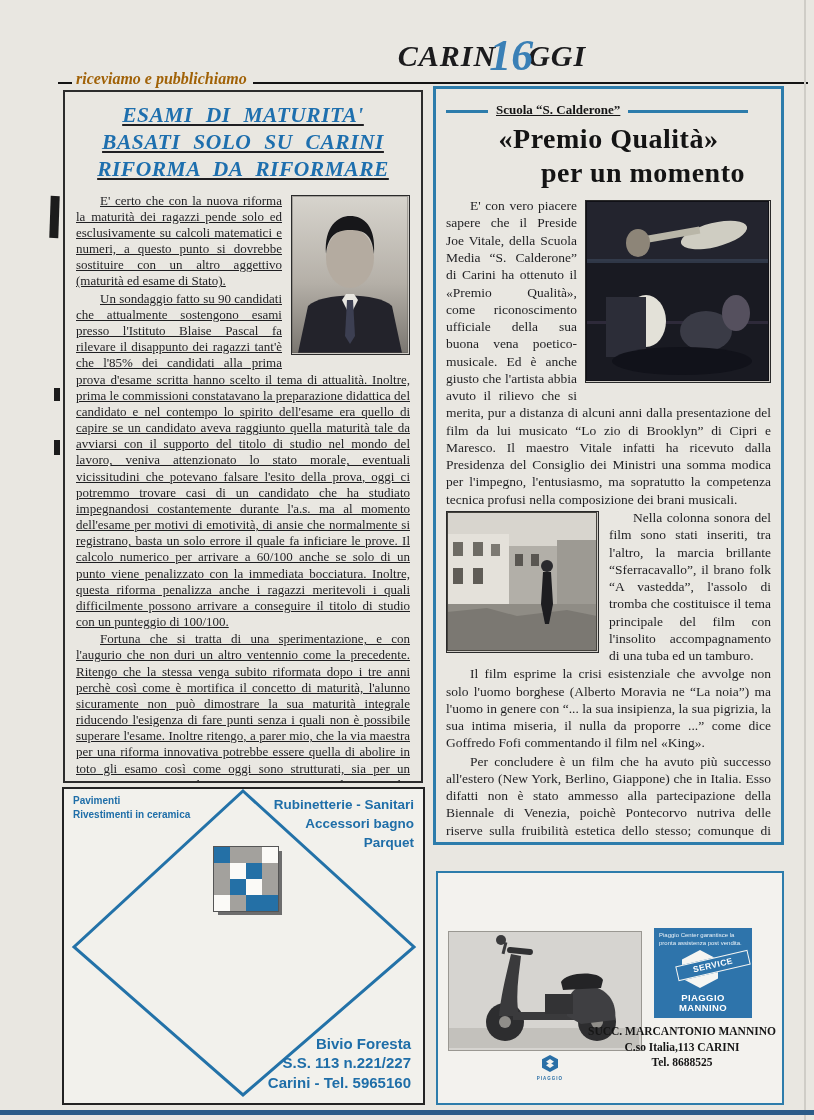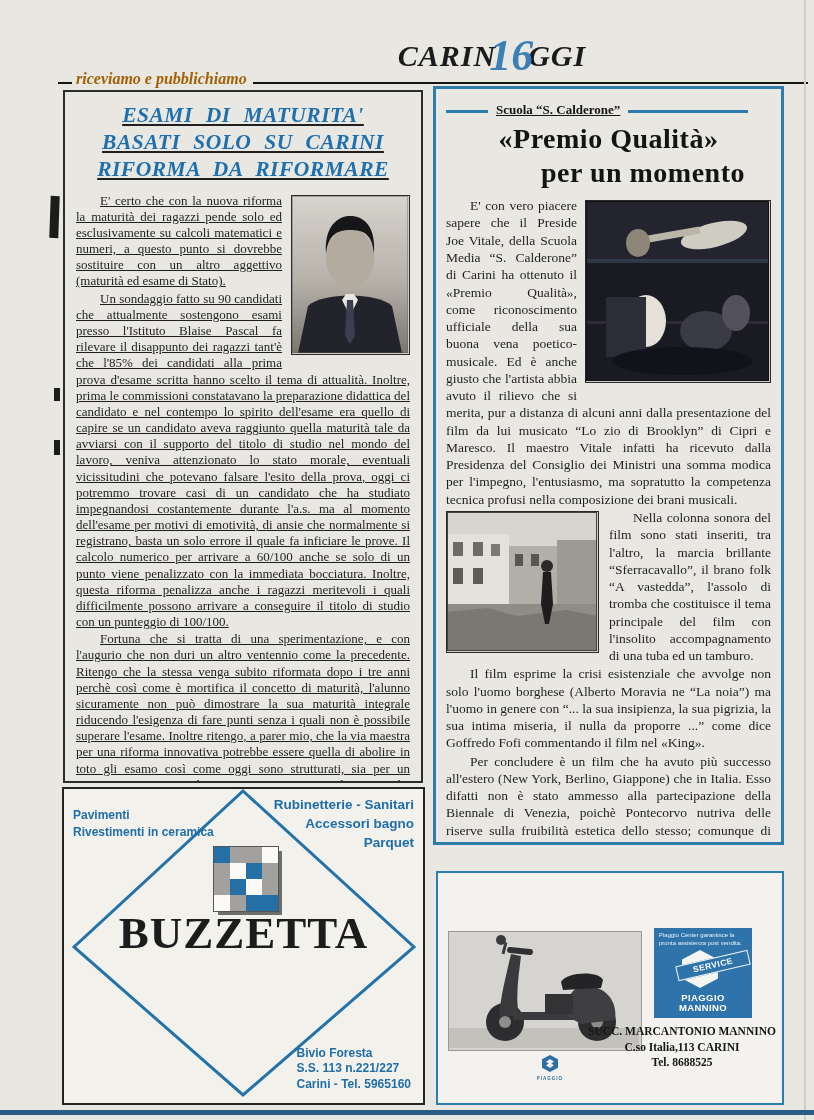--- a/index.html
+++ b/index.html
@@ -43,33 +43,33 @@
   .r-title .t1{display:block;text-align:center;letter-spacing:.5px;}
   .r-title .t2{display:block;text-align:right;padding-right:26px;letter-spacing:.5px;}
   .r-body{font-size:13.5px;line-height:1.28;text-align:justify;}
   .r-body p{margin:0 0 1px 0;}
   .band{float:right;width:186px;height:183px;margin:3px 0 5px 8px;}
   .street{float:left;width:153px;height:142px;margin:2px 10px 4px 0;}
   
   .buzzetta{position:absolute;left:62px;top:787px;width:363px;height:318px;
     border:2.5px solid #232323;box-sizing:border-box;background:#f2f1ec;overflow:hidden;}
   .bz-svg{position:absolute;left:0;top:0;}
-  .bz-topleft{position:absolute;top:18px;left:9px;color:#1f6ea8;font-family:"Liberation Sans",sans-serif;
-    font-weight:bold;font-size:12px;line-height:1.4;}
+  .bz-topleft{position:absolute;top:5px;left:9px;color:#1f6ea8;font-family:"Liberation Sans",sans-serif;
+    font-weight:bold;font-size:10px;line-height:1.4;}
   .bz-topright{position:absolute;top:7px;right:9px;color:#1f6ea8;font-family:"Liberation Sans",sans-serif;
     font-weight:bold;font-size:13.5px;line-height:1.4;text-align:right;}
   .bz-tile{position:absolute;left:149px;top:57px;width:66px;height:66px;}
   .bz-tile .shadow{position:absolute;left:5px;top:5px;width:64px;height:64px;background:#6d6d6d;}
   .bz-grid{position:absolute;left:0;top:0;width:64px;height:64px;display:grid;
     grid-template-columns:repeat(4,1fr);grid-template-rows:repeat(4,1fr);border:1px solid #555;}
   .c-b{background:#2470a6;} .c-g{background:#a3a19d;} .c-w{background:#fbfaf7;}
   .bz-name{position:absolute;left:0;top:118px;width:100%;text-align:center;
     font-family:"Liberation Serif",serif;font-weight:bold;font-size:45px;letter-spacing:1px;color:#1c1c1c;}
-  .bz-addr{position:absolute;right:12px;bottom:10px;color:#1f6ea8;
-    font-family:"Liberation Sans",sans-serif;font-weight:bold;font-size:12px;line-height:1.32;}
+  .bz-addr{position:absolute;right:12px;bottom:10px;text-align:right;color:#1f6ea8;
+    font-family:"Liberation Sans",sans-serif;font-weight:bold;font-size:15px;line-height:1.32;}
   
   .vespa{position:absolute;left:436px;top:871px;width:348px;height:234px;
     border:2.5px solid #2d7cab;box-sizing:border-box;background:#f3f2ee;overflow:hidden;}
   .vespa-logo{position:absolute;top:8px;left:52px;color:#2a6fa6;
     font-family:"DejaVu Serif",serif;font-weight:bold;font-size:37px;letter-spacing:2px;margin-top:39px;}
   .scooter-photo{position:absolute;left:10px;top:58px;width:192px;height:118px;border:1px solid #9a9892;background:#d6d4d0;}
   .piaggio-mini{position:absolute;left:92px;top:182px;width:40px;text-align:center;}
   .piaggio-hex{display:inline-block;width:16px;height:17px;background:#2a6fa6;
     clip-path:polygon(50% 0,100% 25%,100% 75%,50% 100%,0 75%,0 25%);position:relative;}
   .piaggio-hex:after{content:"";position:absolute;left:4px;top:4px;width:8px;height:9px;background:#f3f2ee;
@@ -229,21 +229,20 @@
       <div class="c-g"></div>
         <div class="c-b"></div>
         <div class="c-w"></div>
         <div class="c-g"></div>
       <div class="c-w"></div>
         <div class="c-g"></div>
         <div class="c-b"></div>
         <div class="c-b"></div>
     </div>
   </div>
-  <div class="bz-name">BUZZETTA</div>
   <div class="bz-addr">
     <div>Bivio Foresta</div>
     <div>S.S. 113 n.221/227</div>
     <div>Carini - Tel. 5965160</div>
   </div>
 </div>
 
 <div class="vespa">
   <div class="vespa-logo">vespa</div>
   <div class="scooter-photo">

